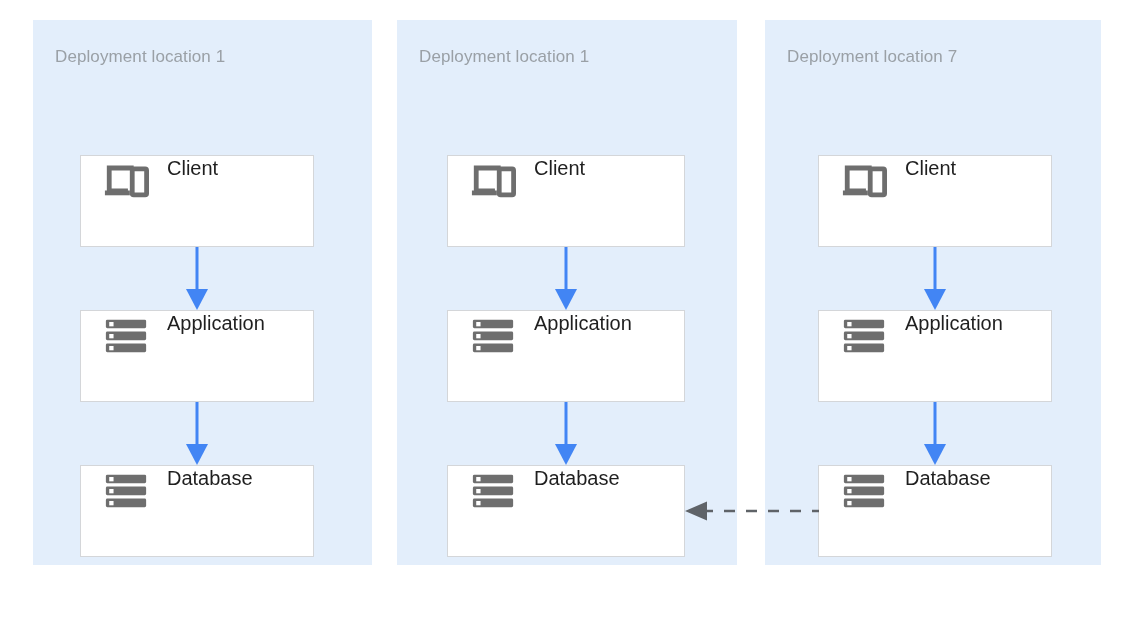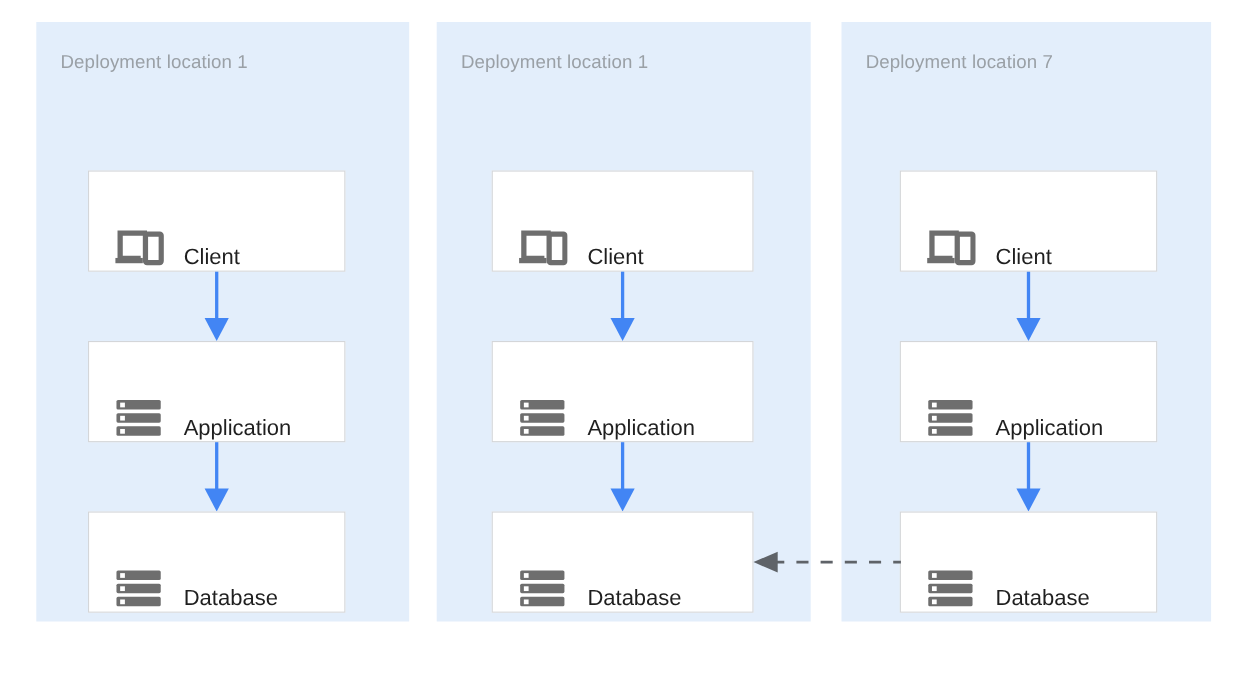--- a/index.html
+++ b/index.html
@@ -34,21 +34,21 @@
     color: #9aa0a6;
     letter-spacing: 0.1px;
     white-space: nowrap;
   }
   .node {
     position: absolute;
     background: #ffffff;
     border: 1px solid #d4d6d9;
     box-sizing: border-box;
     display: flex;
-    align-items: flex-end;
+    align-items: flex-start;
   }
   .node-icon {
     flex: 0 0 auto;
     margin-left: 22px;
     width: 46px;
     height: 46px;
     display: block;
   }
   .node-label {
     margin-left: 18px;

